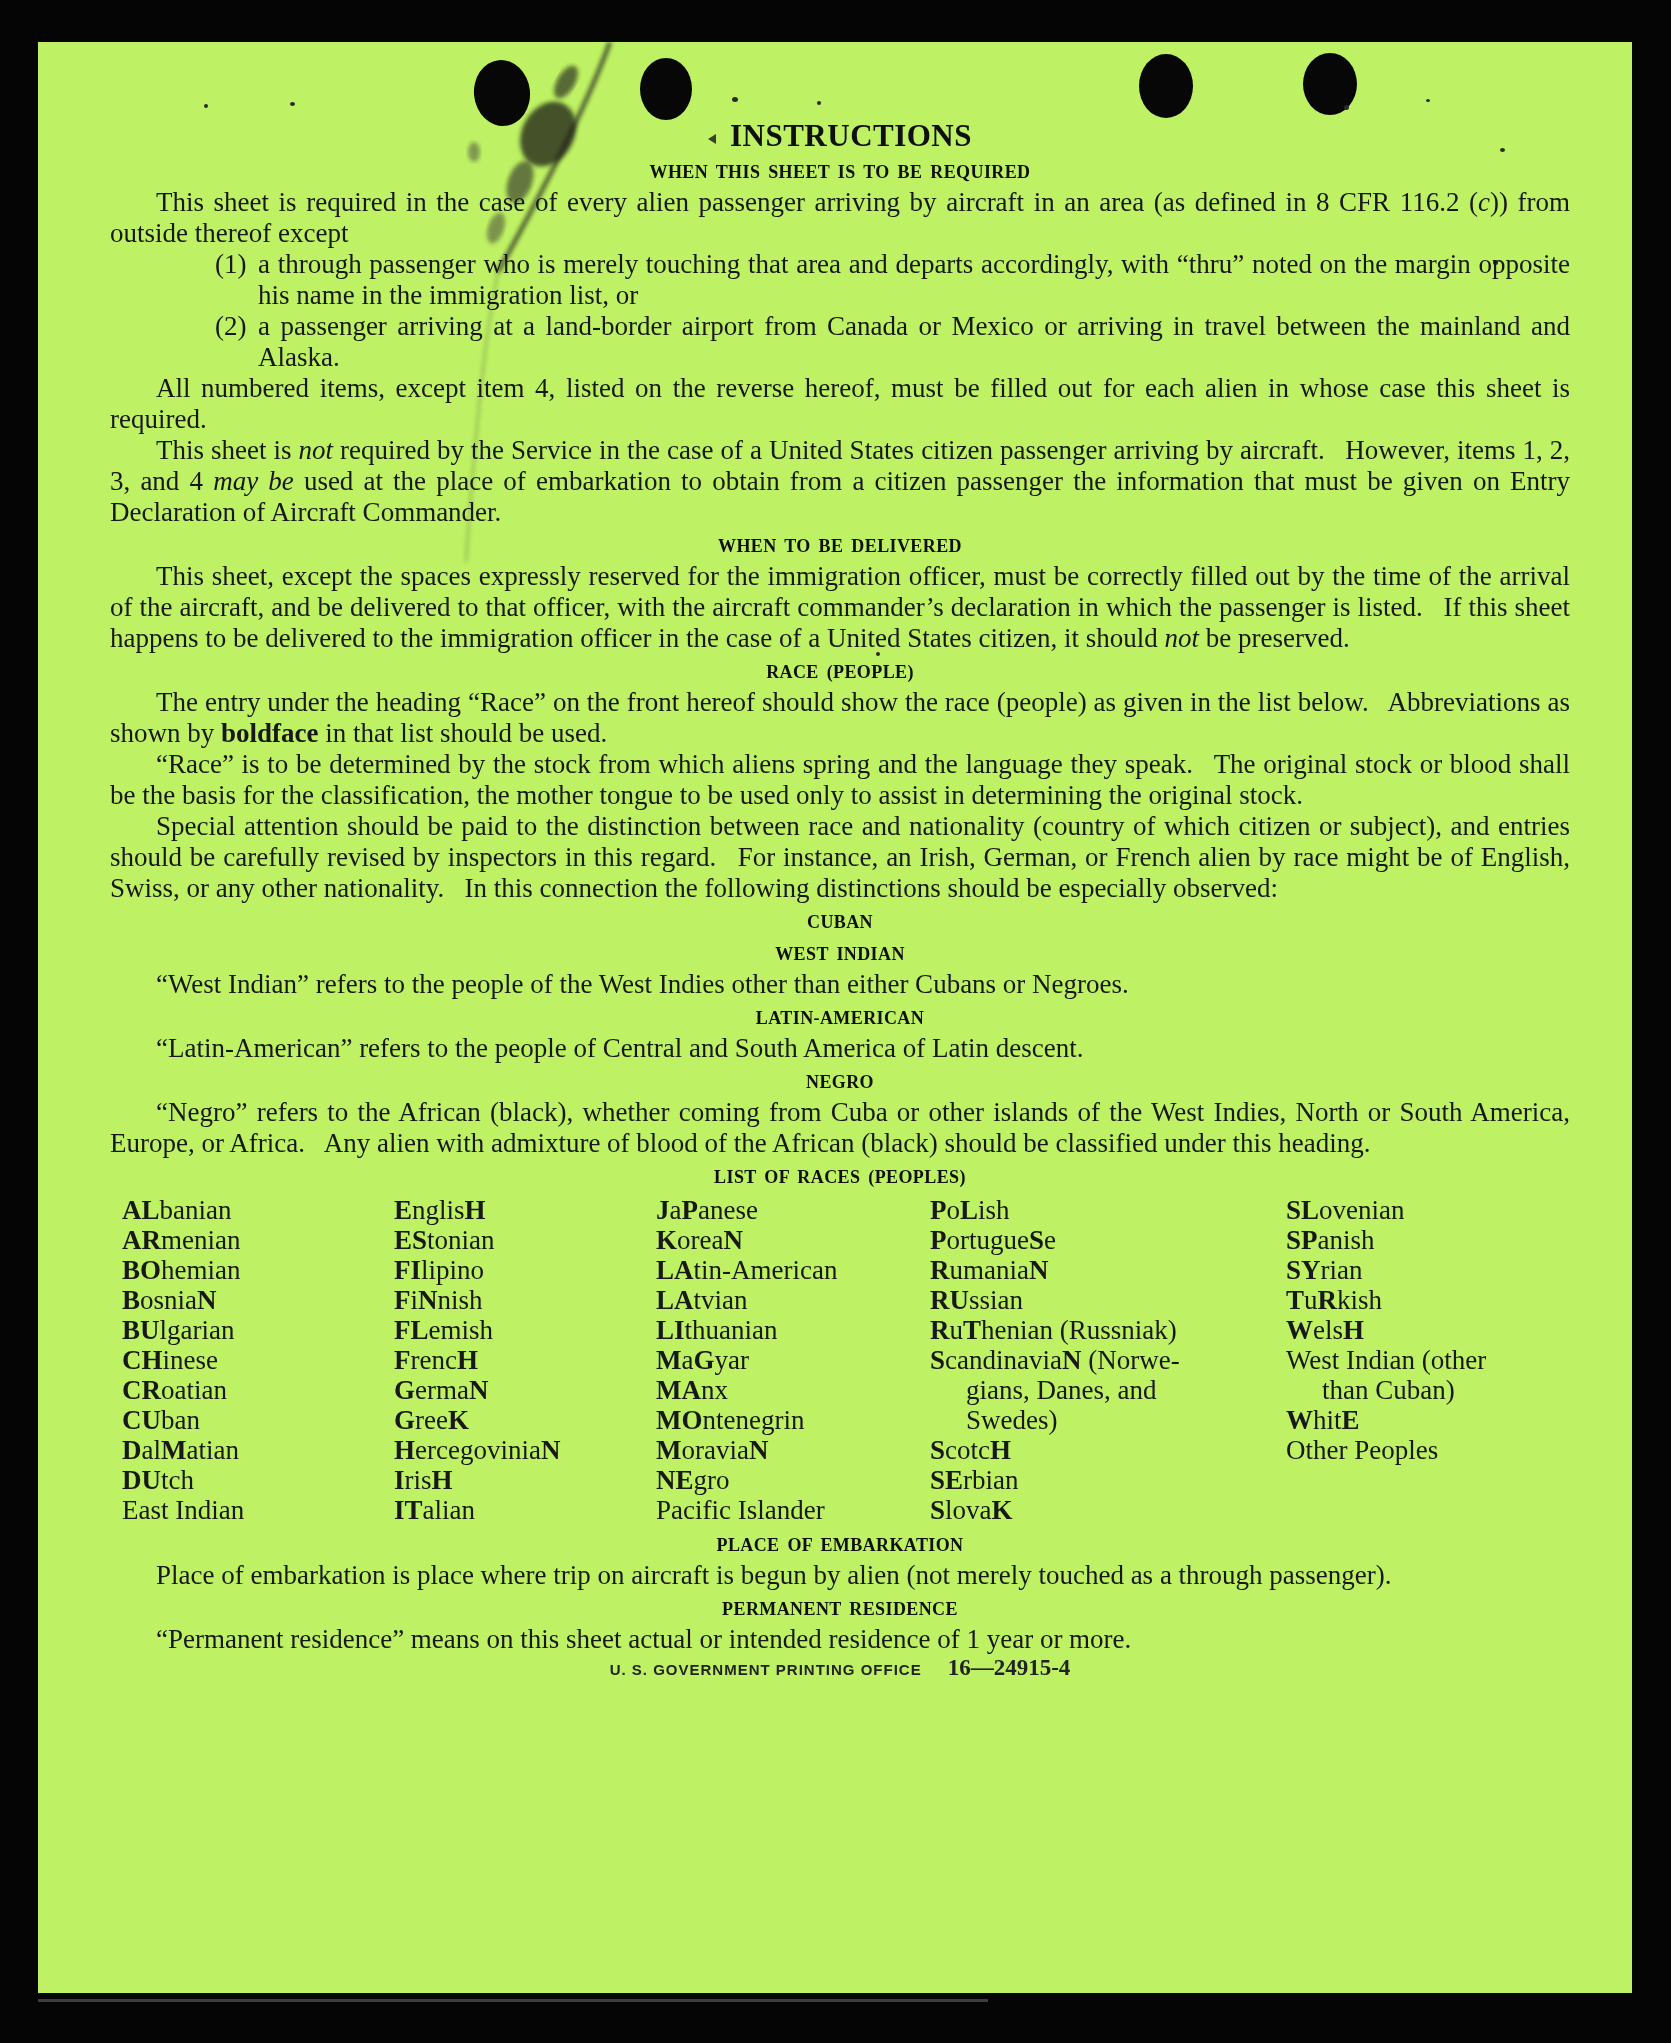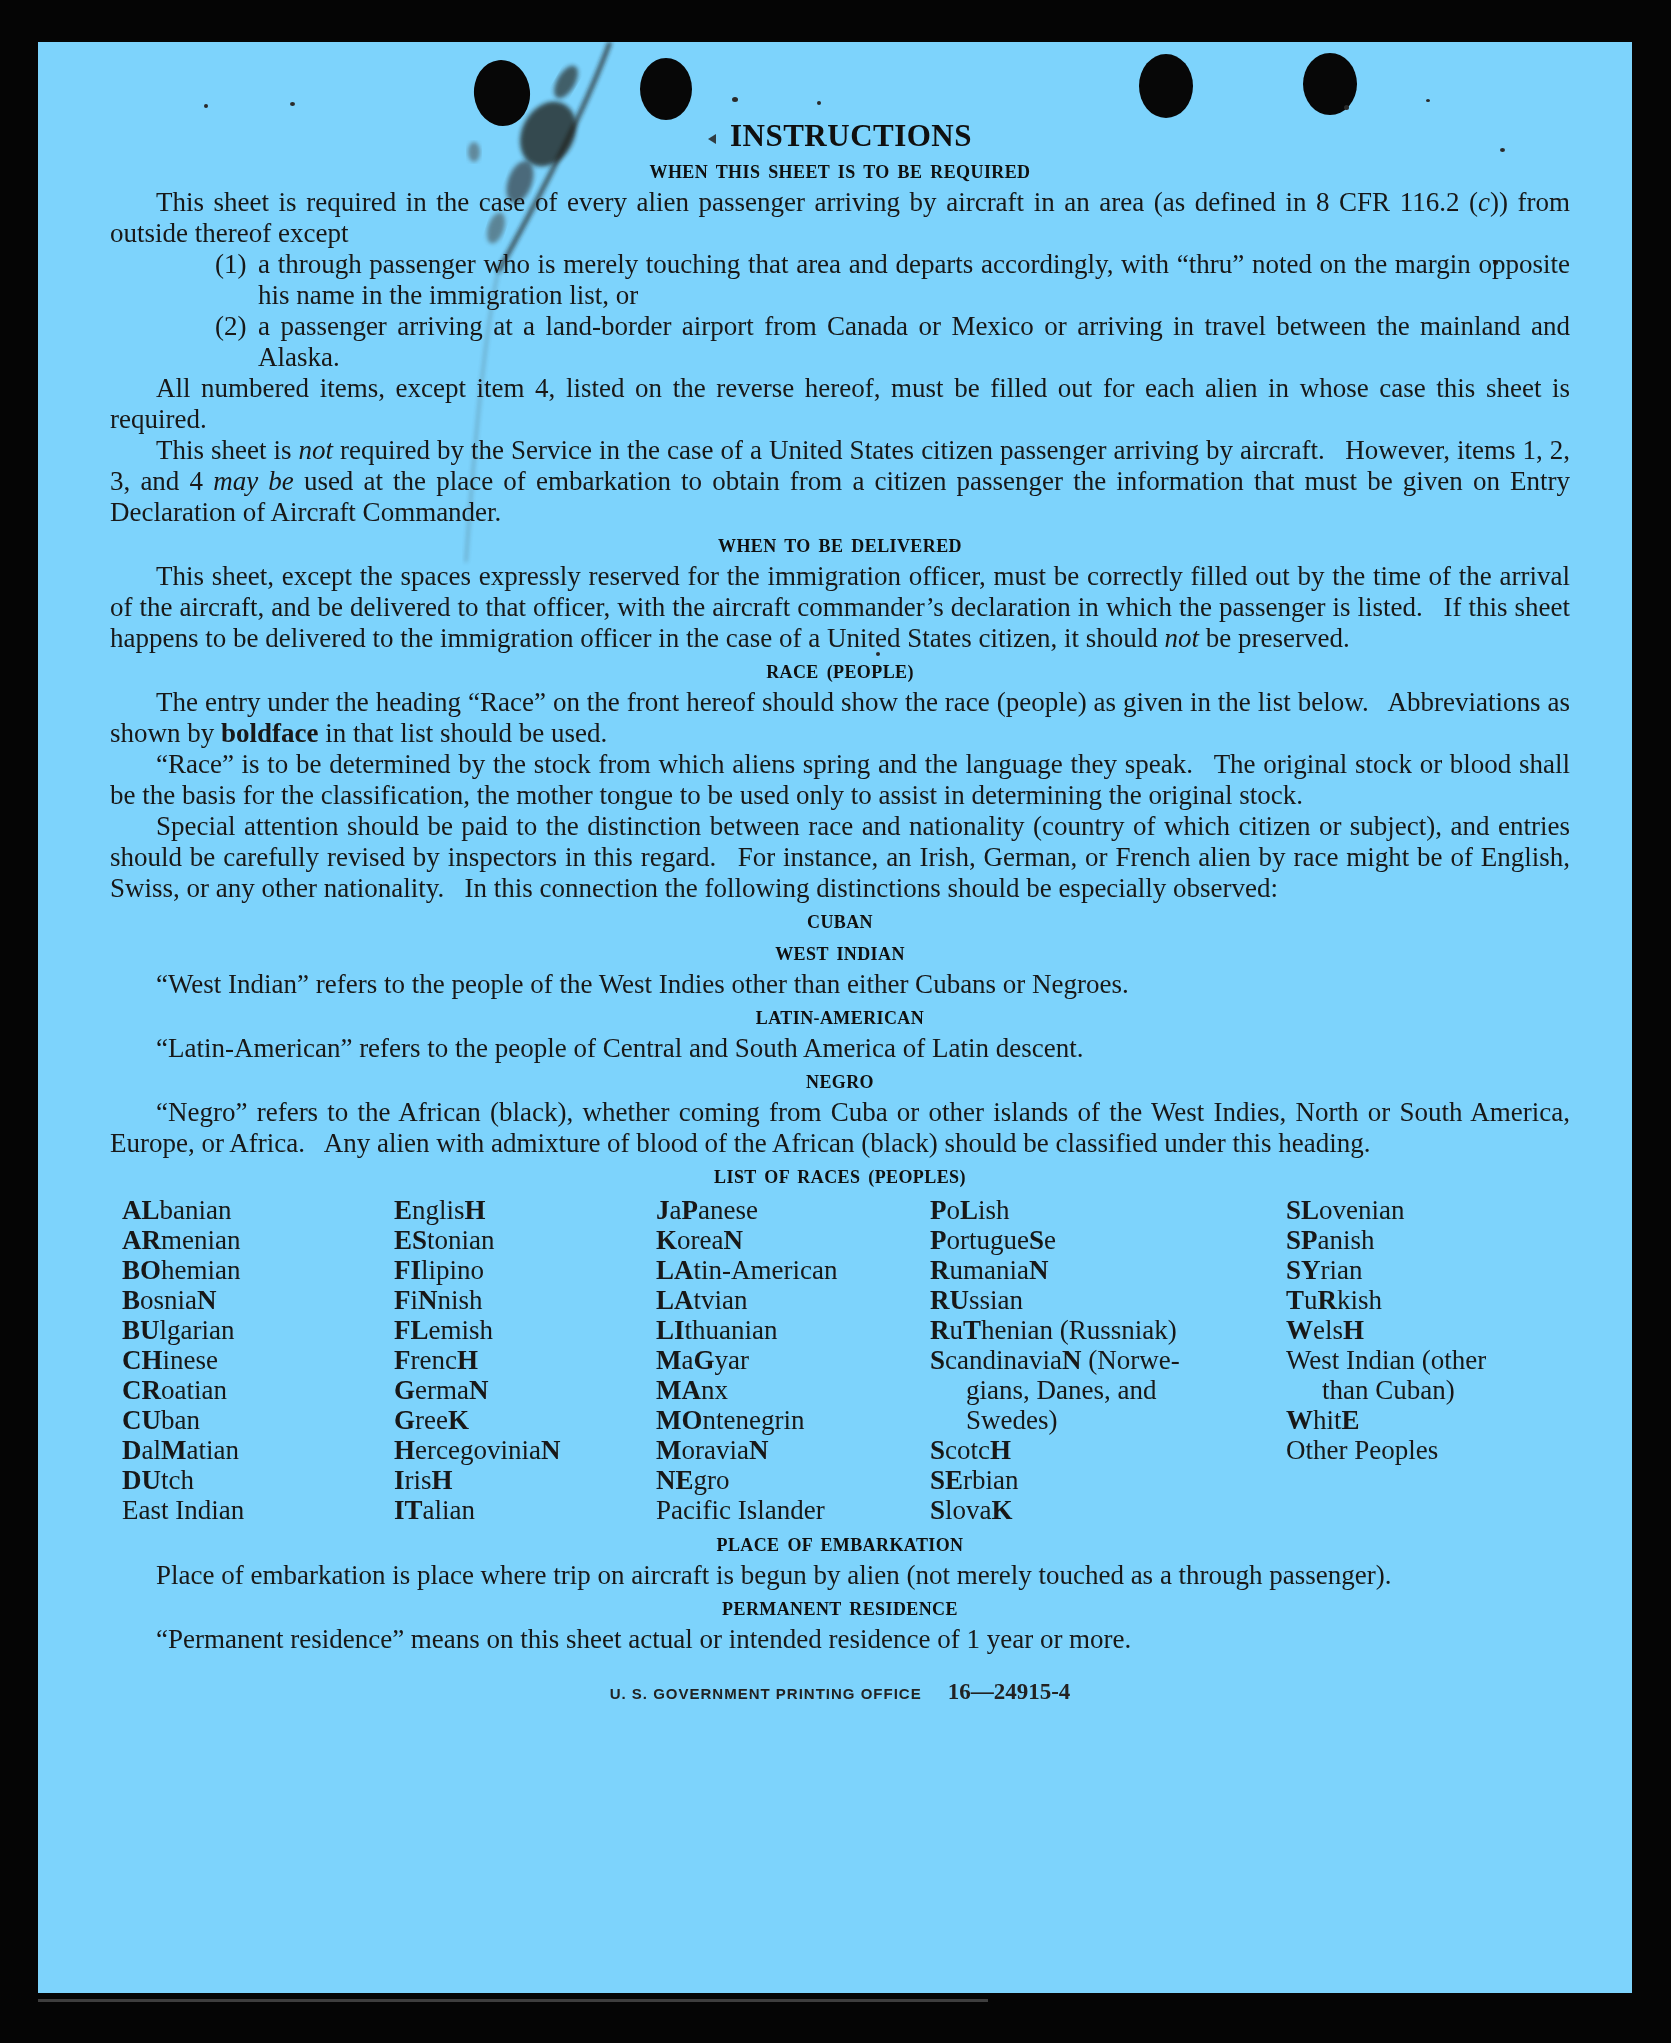--- a/index.html
+++ b/index.html
@@ -7,21 +7,21 @@
   body {
     background: #050505;
     position: relative;
     font-family: "Liberation Serif", serif;
     overflow: hidden;
   }
   .paper {
     position: absolute;
     left: 38px; top: 42px;
     width: 1594px; height: 1951px;
-    background: #7dd3fc;
+    background: #bef264;
     color: #181818;
     overflow: hidden;
   }
   .paper-inner { padding: 0 62px 0 72px; position: relative; }
 
   .hole {
     position: absolute;
     background: #070707;
     border-radius: 50%;
   }
@@ -65,21 +65,21 @@
   .races { display: flex; margin: 4px 0 6px; padding-left: 12px; font-family: Liberation Serif, serif; }
   .races-col { font-size: 27px; line-height: 30px; }
   .races-col-0 { width: 272px; }
   .races-col-1 { width: 262px; }
   .races-col-2 { width: 274px; }
   .races-col-3 { width: 356px; }
   .races-col-4 { flex: 1; }
   .race-entry { padding-left: 36px; text-indent: -36px; }
 
   .footer {
-    margin-top: 24px; display: flex; justify-content: center;
+    margin-top: 0; display: flex; justify-content: center;
     align-items: baseline; gap: 26px;
   }
   .footer-office {
     font-family: "Liberation Sans", sans-serif; font-weight: bold;
     font-size: 15px; letter-spacing: 1px; color: #222;
   }
   .footer-code {
     font-family: "Liberation Serif", serif; font-weight: bold;
     font-size: 23px; color: #222;
   }

